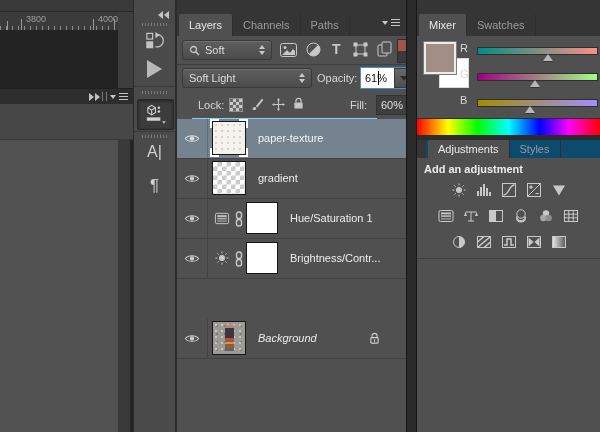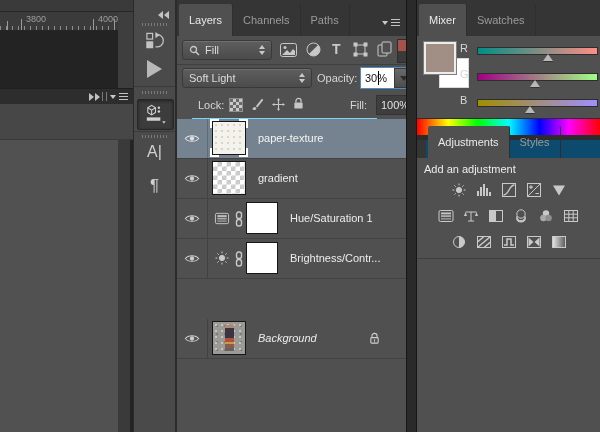--- a/index.html
+++ b/index.html
@@ -10,21 +10,21 @@
   .grip{height:3px;width:26px;margin:0 auto;background:repeating-linear-gradient(90deg,#7a7a7a 0 1px,transparent 1px 3px)}
   .tri-up{width:0;height:0;border-left:3px solid transparent;border-right:3px solid transparent;border-bottom:4px solid #c8c8c8}
   .tri-dn{width:0;height:0;border-left:3px solid transparent;border-right:3px solid transparent;border-top:4px solid #c8c8c8}
   .tri-r{width:0;height:0;border-top:4px solid transparent;border-bottom:4px solid transparent;border-left:5px solid #c2c2c2}
   .tri-l{width:0;height:0;border-top:4px solid transparent;border-bottom:4px solid transparent;border-right:5px solid #c2c2c2}
   .pmenu{display:flex;align-items:center;gap:3px}
   .pmenu .lines{width:9px;height:7px;background:repeating-linear-gradient(#c2c2c2 0 1px,transparent 1px 3px)}
   .select{box-sizing:border-box;display:flex;align-items:center;background:linear-gradient(#5e5e5e,#4b4b4b);
           border:1px solid #393939;border-radius:3px;box-shadow:inset 0 1px 0 #6f6f6f;color:#dcdcdc;padding:0 6px}
   .select .ud{margin-left:auto;display:flex;flex-direction:column;gap:2px;padding-left:6px}
-  .tab{box-sizing:border-box;display:inline-flex;align-items:center;padding:16px 10px;height:22px;color:#9b9b9b;
+  .tab{box-sizing:border-box;display:inline-flex;align-items:center;padding:6px 10px;height:22px;color:#9b9b9b;
        border-right:1px solid #2e2e2e;border-radius:2px 2px 0 0}
   .tab.active{background:#505050;color:#e9e9e9}
   .fieldbtn{box-sizing:border-box;display:flex;align-items:center;justify-content:center;width:19px;height:20px;
             background:linear-gradient(#6a6a6a,#4e4e4e);border:1px solid #3a3a3a}
   
   .lrow{position:absolute;left:0;width:229px;height:39px;border-bottom:1px solid #424242;background:#505050}
   .lrow.sel{background:#75828f}
   .eyecell{position:absolute;left:0;top:0;width:30px;height:39px;display:flex;align-items:center;justify-content:center;border-right:1px solid #424242}
   .thumb{position:absolute;left:35px;top:2px;width:34px;height:34px;border:1px solid #161616;box-sizing:border-box}
   .mask{position:absolute;left:69px;top:3px;width:32px;height:32px;background:#fff;border:1px solid #161616;box-sizing:border-box}
@@ -146,21 +146,21 @@
     <div class="abs" style="left:0;top:36px;width:229px;height:396px;background:#505050">
 
       <div class="abs" style="left:0;top:0;width:229px;height:28px;border-bottom:1px solid #3f3f3f">
         <div class="select abs" style="left:5px;top:4px;width:90px;height:20px">
           <span style="margin-right:5px;display:flex">
             <svg width="11" height="11" viewBox="0 0 11 11">
                 <circle cx="4.5" cy="4.5" r="3" fill="none" stroke="#c8c8c8" stroke-width="1.3"></circle>
                 <line x1="7" y1="7" x2="10" y2="10" stroke="#c8c8c8" stroke-width="1.5"></line>
               </svg>
           </span>
-          <span>Fill</span>
+          <span>Soft</span>
           <span class="ud">
               <span class="tri-up"></span>
               <span class="tri-dn"></span>
             </span>
         </div>
         <span class="abs" style="left:103px;top:7px">
           <svg width="17" height="14" viewBox="0 0 17 14">
               <rect x="0.5" y="0.5" width="16" height="13" rx="2" stroke="#c8c8c8" fill="none"></rect>
               <circle cx="5" cy="4.6" r="1.5" fill="#c8c8c8"></circle>
               <path d="M2 12 L7 7 L10 10 L13 6 L15 8 V12 Z" fill="#c8c8c8"></path>
@@ -197,21 +197,21 @@
         <div class="select abs" style="left:5px;top:3px;width:130px;height:20px">
           <span>Soft Light</span>
           <span class="ud">
               <span class="tri-up"></span>
               <span class="tri-dn"></span>
             </span>
         </div>
         <span class="abs" style="left:140px;top:7px;color:#d6d6d6">Opacity:</span>
         <div class="abs" style="left:184px;top:3px;display:flex;box-shadow:0 0 0 1px #4f8bc9">
           <div style="position:relative;box-sizing:border-box;width:33px;height:20px;background:#fff;color:#111;display:flex;align-items:center;padding-left:4px">
-            <span>30%</span>
+            <span>61%</span>
             <span style="position:absolute;left:17px;top:3px;width:1px;height:14px;background:#000"></span>
           </div>
           <div class="fieldbtn">
             <span style="width:0;height:0;border-left:4px solid transparent;border-right:4px solid transparent;border-top:5px solid #2b2b2b"></span>
           </div>
         </div>
       </div>
 
       <div class="abs" style="left:15px;top:56px;width:185px;height:26px;border-bottom:7px solid #7dd3fc">
         <span class="abs" style="left:6px;top:7px;color:#d6d6d6">Lock:</span>
@@ -237,21 +237,21 @@
         </span>
         <span class="abs" style="left:101px;top:5px">
           <svg width="11" height="13" viewBox="0 0 12 14">
               <path d="M3.2 6 V4.2 a2.8 2.8 0 0 1 5.6 0 V6" fill="none" stroke="#c6c6c6" stroke-width="1.4"></path>
               <rect x="1.5" y="6" width="9" height="6.5" rx="1" fill="#c6c6c6"></rect>
             </svg>
         </span>
         <span class="abs" style="left:158px;top:7px;color:#d6d6d6">Fill:</span>
         <div class="abs" style="left:184px;top:3px;display:flex">
           <div style="box-sizing:border-box;width:33px;height:20px;background:#3e3e3e;border:1px solid #333;color:#e0e0e0;display:flex;align-items:center;padding-left:4px">
-            <span>100%</span>
+            <span>60%</span>
           </div>
           <div class="fieldbtn">
             <span style="width:0;height:0;border-left:4px solid transparent;border-right:4px solid transparent;border-top:5px solid #2b2b2b"></span>
           </div>
         </div>
       </div>
 
       <div class="abs" style="left:0;top:83px;width:229px;height:240px">
 
         <div class="lrow sel" style="top:0">
@@ -390,21 +390,21 @@
                 background:linear-gradient(90deg,#f00,#ff0 17%,#0f0 33%,#0ff 50%,#00f 67%,#f0f 83%,#f00)"></div>
     <div class="abs" style="left:0;top:135px;width:183px;height:5px;background:#2c2c2c"></div>
 
     <div class="abs" style="left:9px;top:140px;width:183px;height:18px;background:#0c4a6e">
       <div class="abs" style="left:2px;bottom:0;display:flex">
         <span class="tab active" style="height:18px">Adjustments</span>
         <span class="tab" style="height:18px">Styles</span>
       </div>
     </div>
     <div class="abs" style="left:0;top:158px;width:183px;height:274px;background:#505050">
-      <div class="abs" style="left:7px;top:5px;font-weight:normal;color:#ececec">Add an adjustment</div>
+      <div class="abs" style="left:7px;top:5px;font-weight:bold;color:#ececec">Add an adjustment</div>
 
       <div class="adjrow" style="top:23px">
         <span class="ai">
             <svg width="16" height="16" viewBox="0 0 16 16">
               <g stroke="#c9c9c9" fill="none">
                 <circle cx="8" cy="8" r="2.6" fill="#c9c9c9"></circle>
                 <path d="M8 1.5V3.3M8 12.7V14.5M1.5 8H3.3M12.7 8H14.5M3.4 3.4L4.7 4.7M11.3 11.3L12.6 12.6M12.6 3.4L11.3 4.7M4.7 11.3L3.4 12.6"></path>
               </g>
             </svg>
           </span>

